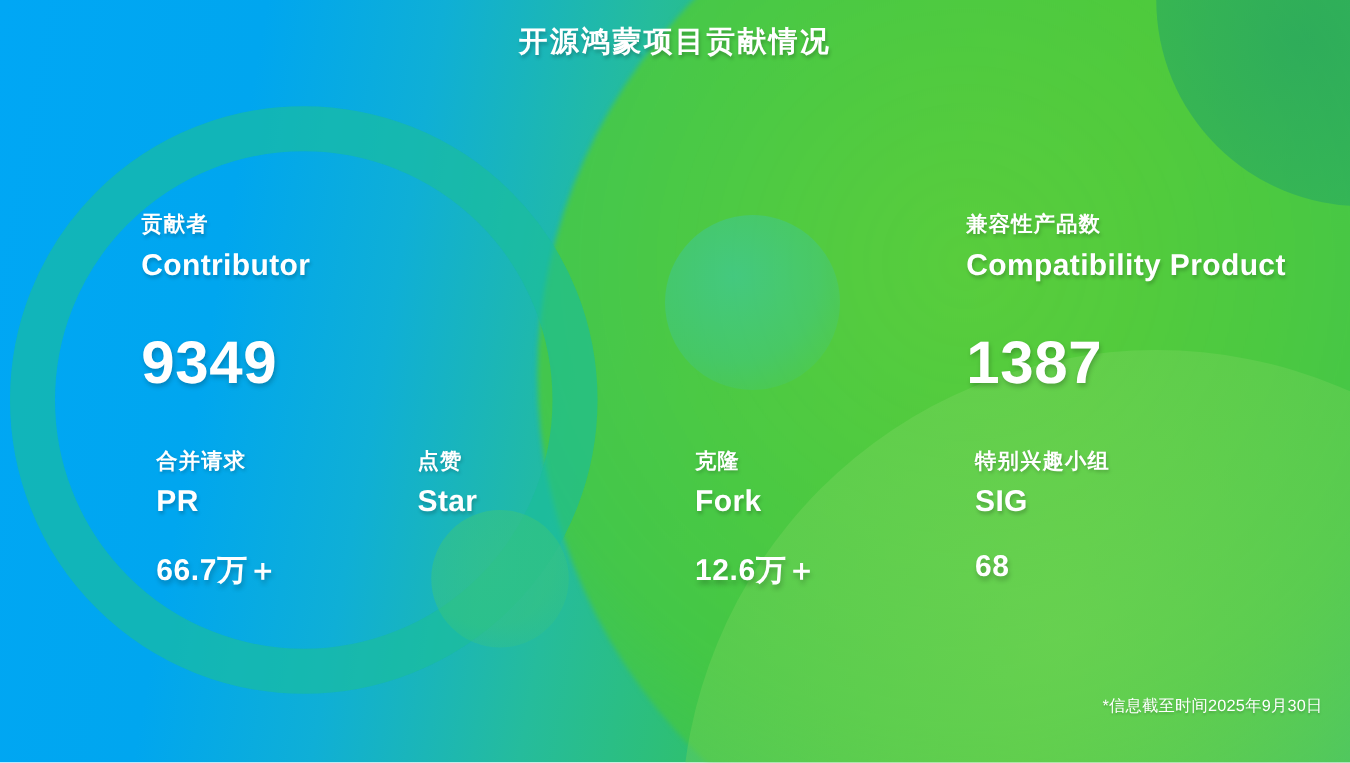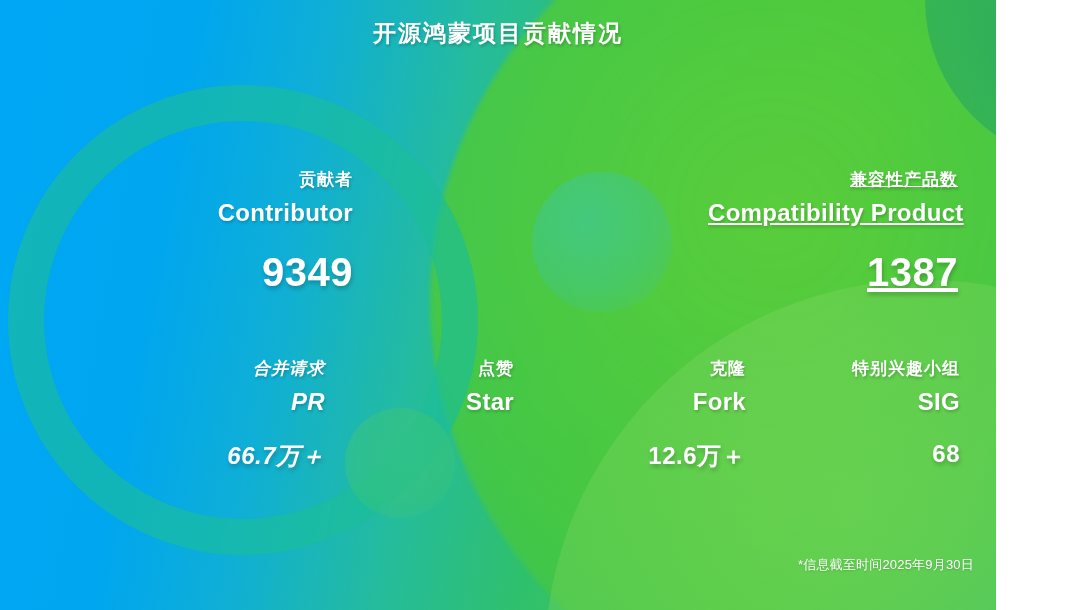--- a/index.html
+++ b/index.html
@@ -7,21 +7,21 @@
 
   html, body {
     width: 1080px;
     height: 610px;
     overflow: hidden;
     background: #ffffff;
   }
 
   #infographic {
     position: relative;
-    width: 996px;
+    width: 1080px;
     height: 610px;
     overflow: hidden;
     font-family: "Liberation Sans", "DejaVu Sans", sans-serif;
     background:
       linear-gradient(100deg,
         #00A7F5 0%,
         #00A6EF 18%,
         #0FAFD6 30%,
         #25BC9C 44%,
         #2FC06F 56%,
@@ -121,21 +121,21 @@
     text-align: center;
     font-size: 23px;
     font-weight: bold;
     color: #ffffff;
     letter-spacing: 2px;
     text-shadow: 1px 2px 3px rgba(0,0,0,0.22);
   }
 
   .stat {
     position: absolute;
-    text-align: right;
+    text-align: left;
     color: #ffffff;
   }
 
   .stat .label-cn {
     font-size: 17px;
     font-weight: bold;
     letter-spacing: 1px;
     text-shadow: 1px 2px 3px rgba(0,0,0,0.20);
     white-space: nowrap;
   }
@@ -143,38 +143,38 @@
   .stat .label-en {
     margin-top: 8px;
     font-size: 24px;
     font-weight: bold;
     letter-spacing: 0.3px;
     text-shadow: 1px 2px 3px rgba(0,0,0,0.20);
     white-space: nowrap;
   }
 
   .stat .value {
-    margin-top: 23px;
-    font-size: 40px;
+    margin-top: 36px;
+    font-size: 48px;
     font-weight: bold;
     letter-spacing: 0.5px;
     text-shadow: 1px 3px 4px rgba(0,0,0,0.22);
     white-space: nowrap;
   }
 
   
   .stat.r1 { top: 168px; }
   .stat.contributor { left: 113px;  width: 240px; }
   .stat.partner     { left: 419px;  width: 240px; }
-  .stat.compat      { left: 708px;  width: 250px; text-decoration: underline; }
+  .stat.compat      { left: 773px;  width: 250px; }
 
   
   .stat.r2 { top: 357px; }
   .stat.r2 .value { margin-top: 24px; font-size: 24px; }
-  .stat.pr    { left: 125px; width: 200px; font-style: italic; }
+  .stat.pr    { left: 125px; width: 200px; }
   .stat.star  { left: 334px; width: 180px; }
   .stat.fork  { left: 556px; width: 190px; }
   .stat.sig   { left: 780px; width: 180px; }
 
   .footnote {
     position: absolute;
     right: 22px;
     bottom: 36px;
     font-size: 13px;
     color: #ffffff;

